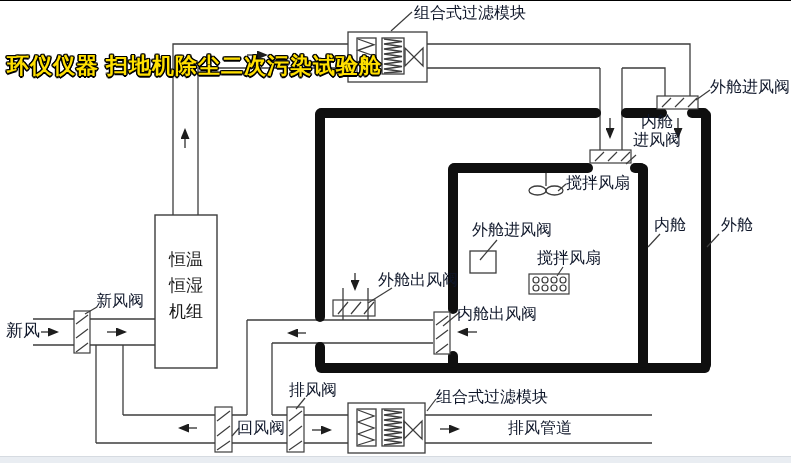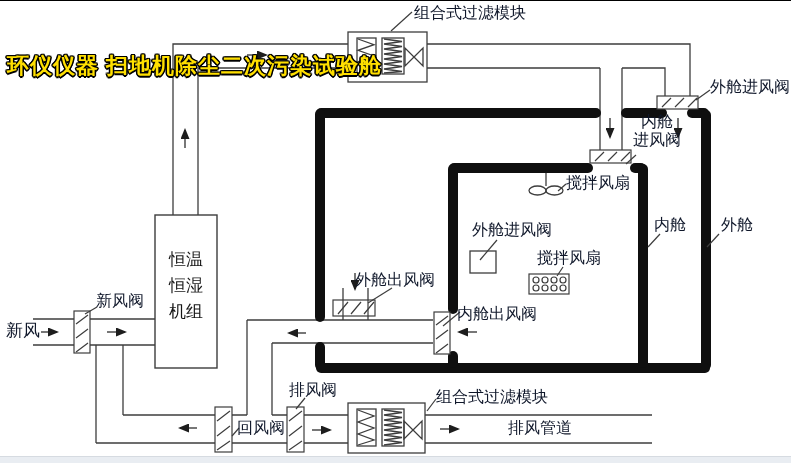--- a/index.html
+++ b/index.html
@@ -191,21 +191,21 @@
   <div class="lbl two-line" style="left:626px;top:113px;">
     <div>内舱</div>
     <div>进风阀</div>
   </div>
 
   <div class="lbl" style="left:566px;top:174px;">搅拌风扇</div>
   <div class="lbl" style="left:472px;top:221px;">外舱进风阀</div>
   <div class="lbl" style="left:537px;top:249px;">搅拌风扇</div>
   <div class="lbl" style="left:654px;top:216px;">内舱</div>
   <div class="lbl" style="left:721px;top:216px;">外舱</div>
-  <div class="lbl" style="left:355px;top:271px;text-align:right;">外舱出风阀</div>
+  <div class="lbl" style="left:378px;top:271px;text-align:right;">外舱出风阀</div>
   <div class="lbl" style="left:457px;top:305px;">内舱出风阀</div>
   <div class="lbl" style="left:96px;top:292px;">新风阀</div>
   <div class="lbl" style="left:6px;top:322px;font-size:17px;">新风</div>
   <div class="lbl" style="left:237px;top:419px;">回风阀</div>
   <div class="lbl" style="left:289px;top:381px;">排风阀</div>
   <div class="lbl" style="left:436px;top:388px;">组合式过滤模块</div>
   <div class="lbl" style="left:472px;top:419px;margin-left:36px;">排风管道</div>
 
   <div class="ahu-text">
     <div>恒温</div>

